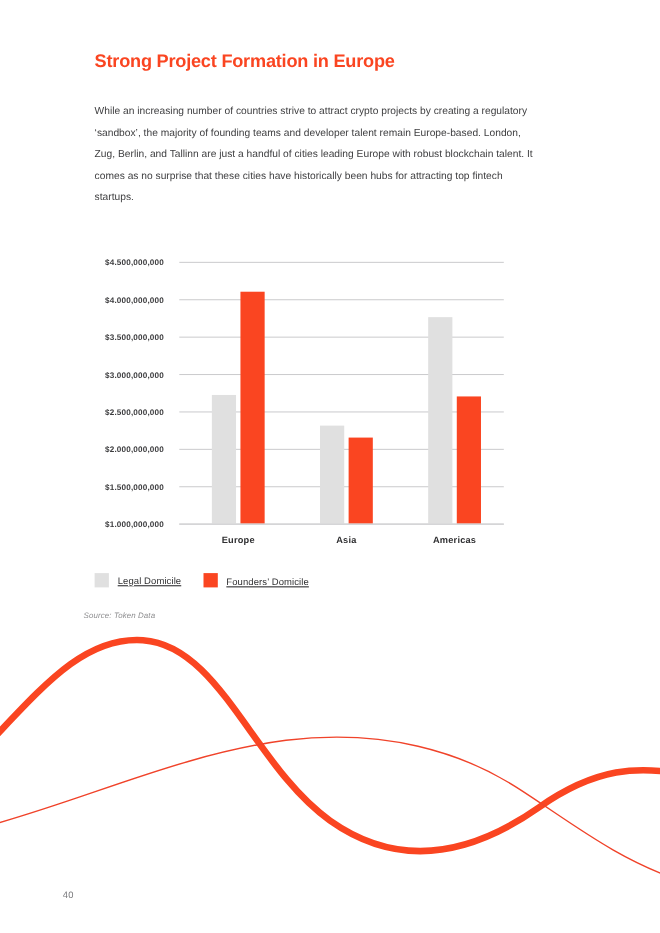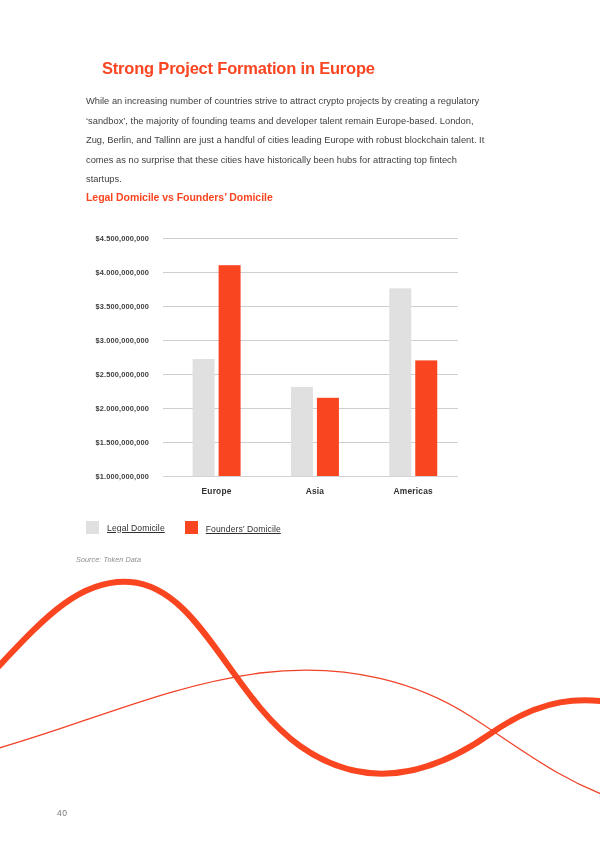--- a/index.html
+++ b/index.html
@@ -19,28 +19,27 @@
   .page {
     position: absolute;
     inset: 0;
     background: #ffffff;
   }
 
   
   .headline {
     position: absolute;
     left: 86px;
-    top: 59px;
+    top: 47px;
     width: 420px;
     font-size: 16.5px;
     font-weight: bold;
     letter-spacing: -0.2px;
     color: #fa4521;
     line-height: 1.2;
-    margin-left: 16px;
   }
 
   .bodycopy {
     position: absolute;
     left: 86px;
     top: 92px;
     width: 400px;
     font-size: 9.3px;
     line-height: 2.1;
     color: #404042;
@@ -147,21 +146,20 @@
 </style>
 </head>
 <body>
 
 <div class="page">
 
   <div class="headline">Strong Project Formation in Europe</div>
 
   <div class="bodycopy">While an increasing number of countries strive to attract crypto projects by creating a regulatory ‘sandbox’, the majority of founding teams and developer talent remain Europe-based. London, Zug, Berlin, and Tallinn are just a handful of cities leading Europe with robust blockchain talent. It comes as no surprise that these cities have historically been hubs for attracting top fintech startups.</div>
 
-  <div class="chart-title">Legal Domicile vs Founders’ Domicile</div>
 
   <div class="chart-wrap">
     <svg class="chart-svg" width="600" height="848" viewBox="0 0 600 848">
       <g id="grid-group">
           <line class="gridline" x1="163" x2="458" y1="238.5" y2="238.5"></line>
           <line class="gridline" x1="163" x2="458" y1="272.5" y2="272.5"></line>
           <line class="gridline" x1="163" x2="458" y1="306.5" y2="306.5"></line>
           <line class="gridline" x1="163" x2="458" y1="340.5" y2="340.5"></line>
           <line class="gridline" x1="163" x2="458" y1="374.5" y2="374.5"></line>
           <line class="gridline" x1="163" x2="458" y1="408.5" y2="408.5"></line>

